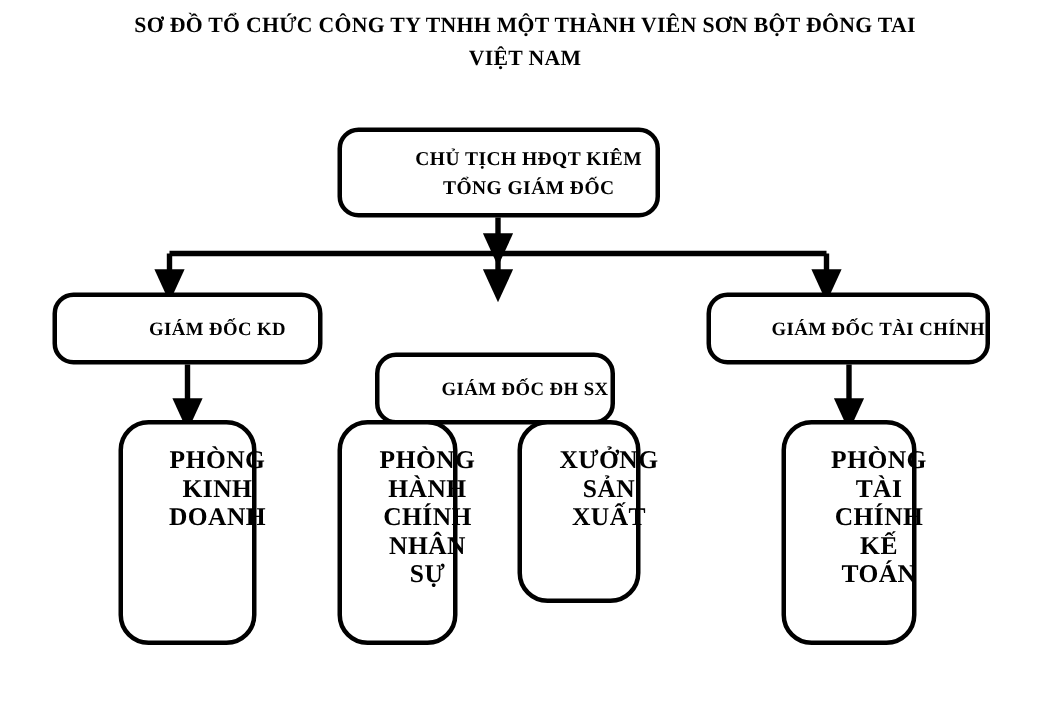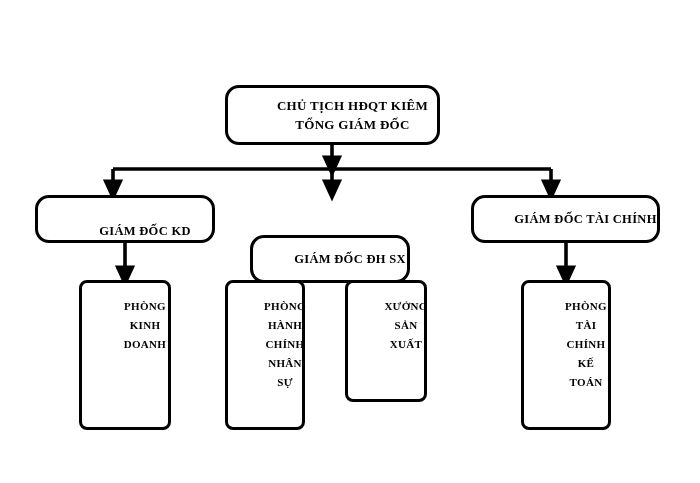--- a/index.html
+++ b/index.html
@@ -71,35 +71,39 @@
     font-size: 13px;
     line-height: 19px;
     letter-spacing: 0.3px;
   }
   .node.level-2 {
     font-size: 12.5px;
     line-height: 17px;
     letter-spacing: 0.3px;
   }
   .node.level-3 {
-    font-size: 11px;
+    font-size: 17px;
     line-height: 19px;
     letter-spacing: 0.3px;
     align-items: flex-start;
-    border-radius: 8px;
+    border-radius: 20px;
   }
   .node.level-3 .node-label {
     padding-top: 14px;
   }
 </style>
 </head>
 <body>
 
 <div id="canvas">
 
+  <div class="chart-title">
+    <span class="title-line">SƠ ĐỒ TỔ CHỨC CÔNG TY TNHH MỘT THÀNH VIÊN SƠN BỘT ĐÔNG TAI</span>
+    <span class="title-line">VIỆT NAM</span>
+  </div>
 
   <svg id="connectors" viewBox="0 0 700 483" xmlns="http://www.w3.org/2000/svg">
     <defs>
       <marker id="arrowhead" markerWidth="7" markerHeight="7" refX="3.2" refY="3.2" orient="auto" markerUnits="strokeWidth">
         <path d="M0.3,0.4 L6.4,3.2 L0.3,6.0 Z" fill="#000000"></path>
       </marker>
     </defs>
 
     <g stroke="#000000" stroke-width="3.6" fill="none" stroke-linecap="butt">
 
@@ -122,21 +126,21 @@
 
       <line x1="566" y1="243" x2="566" y2="276" marker-end="url(#arrowhead)"></line>
     </g>
   </svg>
 
   <div class="node level-1" style="left:225px; top:85px; width:215px; height:60px;">
     <span class="node-label">CHỦ TỊCH HĐQT KIÊM
 TỔNG GIÁM ĐỐC</span>
   </div>
 
-  <div class="node level-2" style="left:35px; top:195px; width:180px; height:48px;align-items:flex-end;">
+  <div class="node level-2" style="left:35px; top:195px; width:180px; height:48px;">
     <span class="node-label">GIÁM ĐỐC KD</span>
   </div>
 
   <div class="node level-2" style="left:250px; top:195px; width:160px; height:48px;margin-top:40px;">
     <span class="node-label">GIÁM ĐỐC ĐH SX</span>
   </div>
 
   <div class="node level-2" style="left:471px; top:195px; width:189px; height:48px;">
     <span class="node-label">GIÁM ĐỐC TÀI CHÍNH</span>
   </div>

